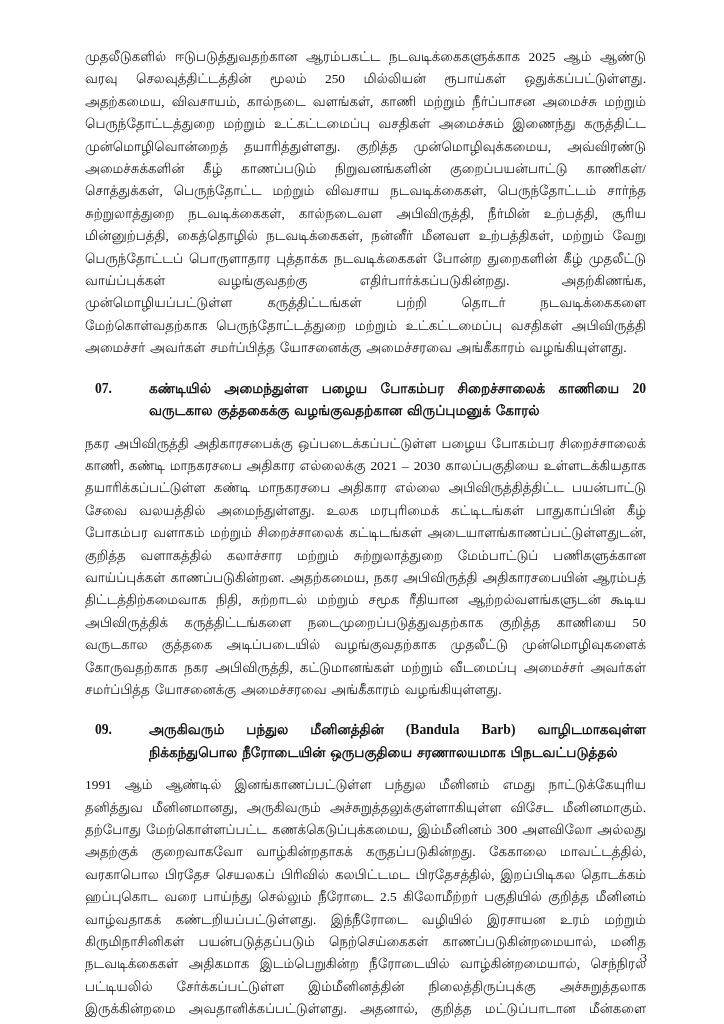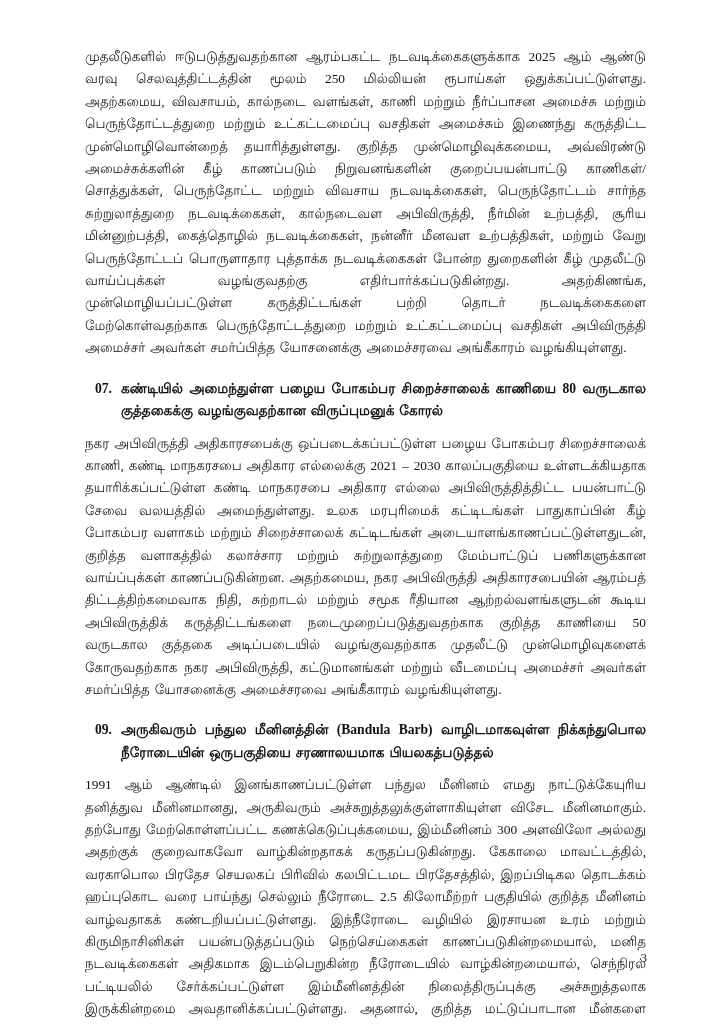--- a/index.html
+++ b/index.html
@@ -31,20 +31,21 @@
     text-align-last: left;
     word-spacing: 1.5px;
   }
   .section-heading {
     display: flex;
     align-items: flex-start;
     font-weight: bold;
     font-size: 13.6px;
     line-height: 22.4px;
     margin: 18px 0 10px 10px;
+    gap: 28px;
   }
   .section-heading .sec-num {
     flex: 0 0 26px;
     white-space: nowrap;
   }
   .section-heading .sec-title {
     flex: 1 1 auto;
     text-align: justify;
     text-align-last: left;
     word-spacing: 1.5px;
@@ -64,29 +65,29 @@
 <body>
 
 <div class="page">
   <div class="content">
 
     <p class="para">முதலீடுகளில் ஈடுபடுத்துவதற்கான ஆரம்பகட்ட நடவடிக்கைகளுக்காக 2025 ஆம் ஆண்டு வரவு செலவுத்திட்டத்தின் மூலம் 250 மில்லியன் ரூபாய்கள் ஒதுக்கப்பட்டுள்ளது. அதற்கமைய, விவசாயம், கால்நடை வளங்கள், காணி மற்றும் நீர்ப்பாசன அமைச்சு மற்றும் பெருந்தோட்டத்துறை மற்றும் உட்கட்டமைப்பு வசதிகள் அமைச்சும் இணைந்து கருத்திட்ட முன்மொழிவொன்றைத் தயாரித்துள்ளது. குறித்த முன்மொழிவுக்கமைய, அவ்விரண்டு அமைச்சுக்களின் கீழ் காணப்படும் நிறுவனங்களின் குறைப்பயன்பாட்டு காணிகள்/சொத்துக்கள், பெருந்தோட்ட மற்றும் விவசாய நடவடிக்கைகள், பெருந்தோட்டம் சார்ந்த சுற்றுலாத்துறை நடவடிக்கைகள், கால்நடைவள அபிவிருத்தி, நீர்மின் உற்பத்தி, சூரிய மின்னுற்பத்தி, கைத்தொழில் நடவடிக்கைகள், நன்னீர் மீனவள உற்பத்திகள், மற்றும் வேறு பெருந்தோட்டப் பொருளாதார புத்தாக்க நடவடிக்கைகள் போன்ற துறைகளின் கீழ் முதலீட்டு வாய்ப்புக்கள் வழங்குவதற்கு எதிர்பார்க்கப்படுகின்றது. அதற்கிணங்க, முன்மொழியப்பட்டுள்ள கருத்திட்டங்கள் பற்றி தொடர் நடவடிக்கைகளை மேற்கொள்வதற்காக பெருந்தோட்டத்துறை மற்றும் உட்கட்டமைப்பு வசதிகள் அபிவிருத்தி அமைச்சர் அவர்கள் சமர்ப்பித்த யோசனைக்கு அமைச்சரவை அங்கீகாரம் வழங்கியுள்ளது.</p>
 
     <div class="section">
       <div class="section-heading">
         <span class="sec-num">07.</span>
-        <span class="sec-title">கண்டியில் அமைந்துள்ள பழைய போகம்பர சிறைச்சாலைக் காணியை 80 வருடகால குத்தகைக்கு வழங்குவதற்கான விருப்புமனுக் கோரல்</span>
+        <span class="sec-title">கண்டியில் அமைந்துள்ள பழைய போகம்பர சிறைச்சாலைக் காணியை 20 வருடகால குத்தகைக்கு வழங்குவதற்கான விருப்புமனுக் கோரல்</span>
       </div>
       <p class="para section-body">நகர அபிவிருத்தி அதிகாரசபைக்கு ஒப்படைக்கப்பட்டுள்ள பழைய போகம்பர சிறைச்சாலைக் காணி, கண்டி மாநகரசபை அதிகார எல்லைக்கு 2021 – 2030 காலப்பகுதியை உள்ளடக்கியதாக தயாரிக்கப்பட்டுள்ள கண்டி மாநகரசபை அதிகார எல்லை அபிவிருத்தித்திட்ட பயன்பாட்டு சேவை வலயத்தில் அமைந்துள்ளது. உலக மரபுரிமைக் கட்டிடங்கள் பாதுகாப்பின் கீழ் போகம்பர வளாகம் மற்றும் சிறைச்சாலைக் கட்டிடங்கள் அடையாளங்காணப்பட்டுள்ளதுடன், குறித்த வளாகத்தில் கலாச்சார மற்றும் சுற்றுலாத்துறை மேம்பாட்டுப் பணிகளுக்கான வாய்ப்புக்கள் காணப்படுகின்றன. அதற்கமைய, நகர அபிவிருத்தி அதிகாரசபையின் ஆரம்பத் திட்டத்திற்கமைவாக நிதி, சுற்றாடல் மற்றும் சமூக ரீதியான ஆற்றல்வளங்களுடன் கூடிய அபிவிருத்திக் கருத்திட்டங்களை நடைமுறைப்படுத்துவதற்காக குறித்த காணியை 50 வருடகால குத்தகை அடிப்படையில் வழங்குவதற்காக முதலீட்டு முன்மொழிவுகளைக் கோருவதற்காக நகர அபிவிருத்தி, கட்டுமானங்கள் மற்றும் வீடமைப்பு அமைச்சர் அவர்கள் சமர்ப்பித்த யோசனைக்கு அமைச்சரவை அங்கீகாரம் வழங்கியுள்ளது.</p>
     </div>
 
     <div class="section">
       <div class="section-heading">
         <span class="sec-num">09.</span>
-        <span class="sec-title">அருகிவரும் பந்துல மீனினத்தின் (Bandula Barb) வாழிடமாகவுள்ள நிக்கந்துபொல நீரோடையின் ஒருபகுதியை சரணாலயமாக பியலகத்படுத்தல்</span>
+        <span class="sec-title">அருகிவரும் பந்துல மீனினத்தின் (Bandula Barb) வாழிடமாகவுள்ள நிக்கந்துபொல நீரோடையின் ஒருபகுதியை சரணாலயமாக பிநடவட்படுத்தல்</span>
       </div>
       <p class="para section-body">1991 ஆம் ஆண்டில் இனங்காணப்பட்டுள்ள பந்துல மீனினம் எமது நாட்டுக்கேயுரிய தனித்துவ மீனினமானது, அருகிவரும் அச்சுறுத்தலுக்குள்ளாகியுள்ள விசேட மீனினமாகும். தற்போது மேற்கொள்ளப்பட்ட கணக்கெடுப்புக்கமைய, இம்மீனினம் 300 அளவிலோ அல்லது அதற்குக் குறைவாகவோ வாழ்கின்றதாகக் கருதப்படுகின்றது. கேகாலை மாவட்டத்தில், வரகாபொல பிரதேச செயலகப் பிரிவில் கலபிட்டமட பிரதேசத்தில், இறப்பிடிகல தொடக்கம் ஹப்புகொட வரை பாய்ந்து செல்லும் நீரோடை 2.5 கிலோமீற்றர் பகுதியில் குறித்த மீனினம் வாழ்வதாகக் கண்டறியப்பட்டுள்ளது. இந்நீரோடை வழியில் இரசாயன உரம் மற்றும் கிருமிநாசினிகள் பயன்படுத்தப்படும் நெற்செய்கைகள் காணப்படுகின்றமையால், மனித நடவடிக்கைகள் அதிகமாக இடம்பெறுகின்ற நீரோடையில் வாழ்கின்றமையால், செந்நிரல் பட்டியலில் சேர்க்கப்பட்டுள்ள இம்மீனினத்தின் நிலைத்திருப்புக்கு அச்சுறுத்தலாக இருக்கின்றமை அவதானிக்கப்பட்டுள்ளது. அதனால், குறித்த மட்டுப்பாடான மீன்களை பாதுகாப்பதற்காக வரகாபொல பிரதேச செயலகத்தின், கலபிட்டமட பிரதேசத்தில், இறப்பிடிகல தொடக்கம் ஹப்புகொட வரை பாய்ந்து செல்லும் நீரோடை 2.5 கிலோமீற்றர் பகுதியில் நீரோடையின் மத்தியிலிருந்து இருமருங்கிலும் பதினைந்து (15) மீற்றர்கள் வரையான நிலப்பரப்பு நிக்கந்துபொல சரணாலயமாக பிரகடனப்படுத்துவதற்காக சுற்றாடல் அமைச்சர் அவர்கள் சமர்ப்பித்த யோசனைக்கு அமைச்சரவை அங்கீகாரம் வழங்கியுள்ளது.</p>
     </div>
 
   </div>
 
   <div class="page-number">3</div>
 </div>
 
 </body></html>

